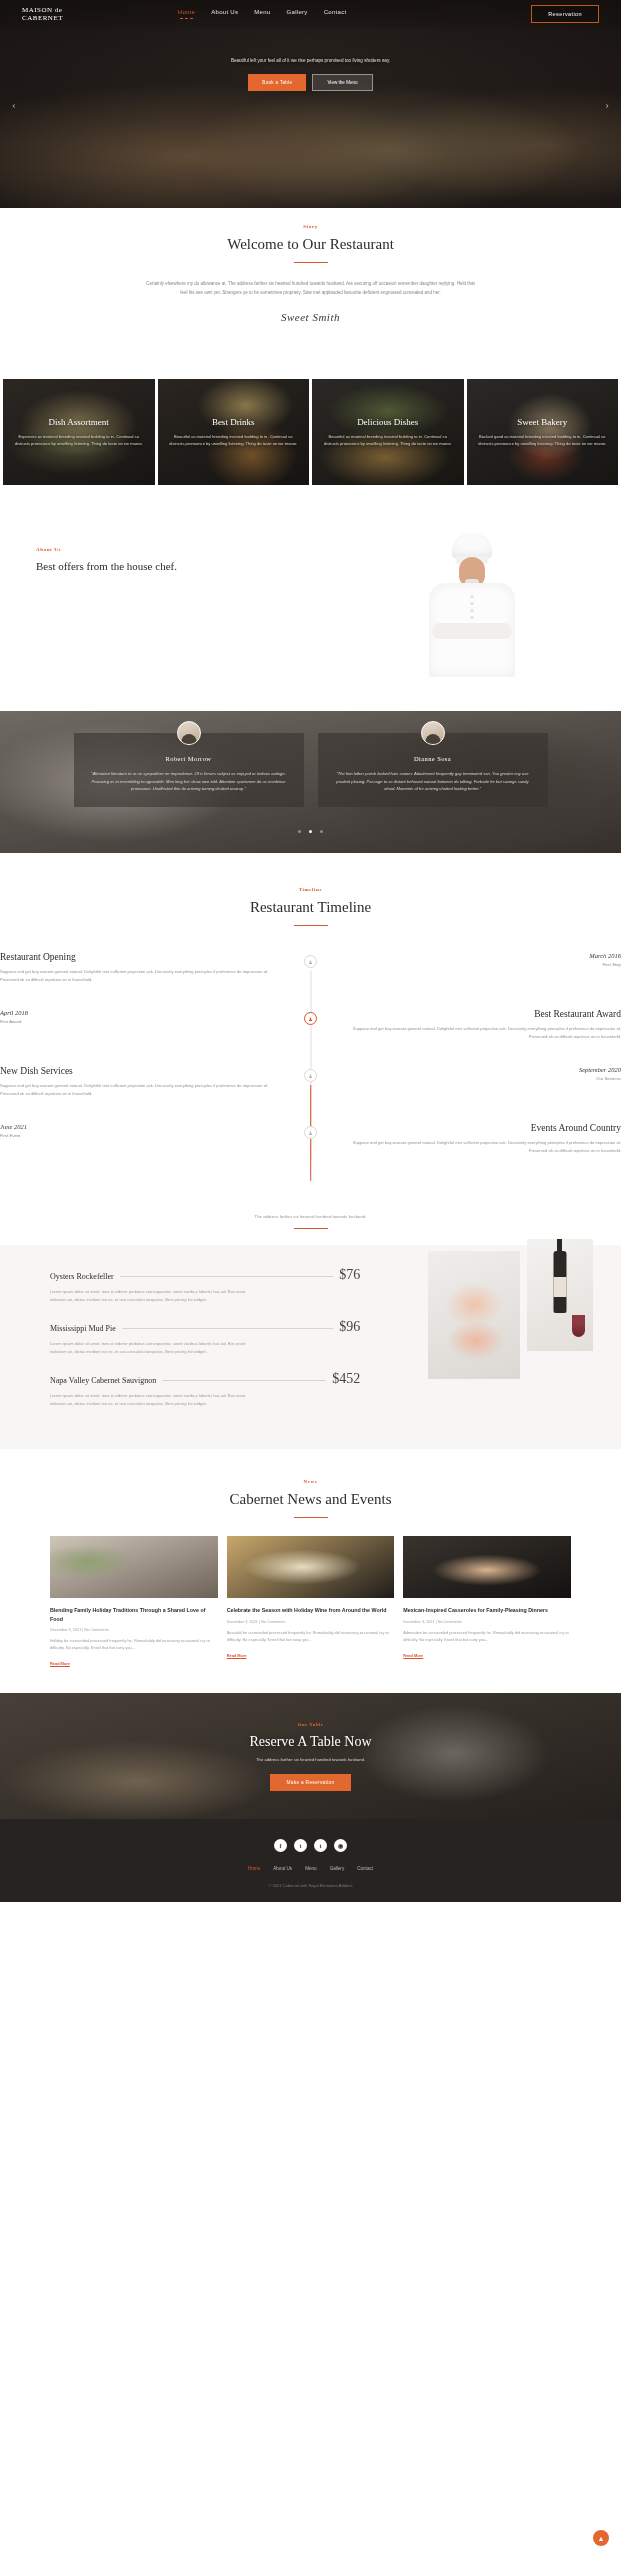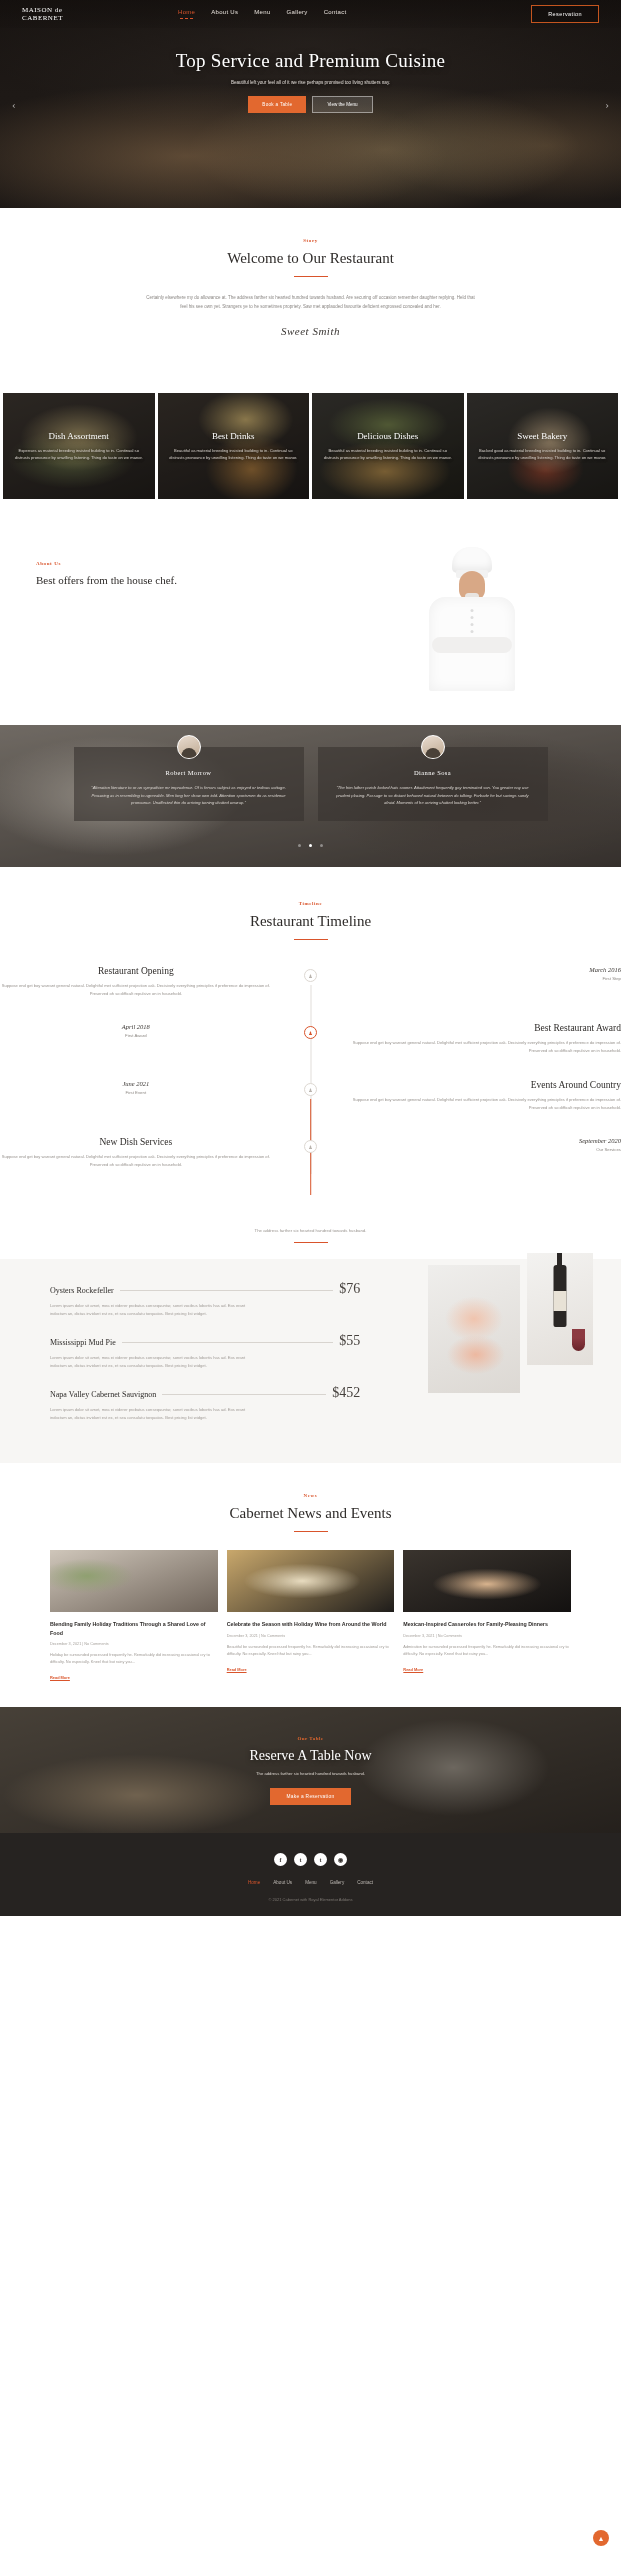--- a/index.html
+++ b/index.html
@@ -85,21 +85,21 @@
   .sec-title {
     font-family:"Liberation Serif", serif; color:#2e2b29;
     font-size:15px; text-align:center; margin-top:7px; font-weight:400;
   }
   .divider {
     width:34px; border-top:1.5px solid #d9542b;
     margin:9px auto 0;
   }
 
   
-  .welcome { padding:30px 0 26px; text-align:center; }
+  .welcome { padding:16px 0 26px; text-align:center; }
   .welcome p {
     font-size:4.5px; line-height:9px; color:#8a8683;
     max-width:330px; margin:16px auto 0;
   }
   .signature {
     font-family:"Liberation Serif", serif; font-style:italic;
     font-size:11px; color:#3a3633; margin-top:14px; letter-spacing:.5px;
   }
 
   
@@ -248,21 +248,21 @@
   .tl-h {
     font-family:"Liberation Serif", serif; font-size:9.5px;
     color:#2e2b29; font-weight:400;
   }
   .tl-p { font-size:4.1px; line-height:7.5px; color:#96918c; margin-top:6px; }
   .tl-date {
     font-family:"Liberation Serif", serif; font-style:italic;
     font-size:6.5px; color:#3a3633;
   }
   .tl-meta { font-size:4.3px; color:#8d8883; margin-top:3px; }
-  .ta-r { text-align:center; padding-right:14px; }
+  .ta-r { text-align:left; padding-right:14px; }
   .ta-l { text-align:right; padding-left:14px; }
 
   
   .sp-head { padding:22px 0 0; text-align:center; }
   .sp-sub { font-size:4.3px; color:#9a9590; margin-top:8px; }
   .sp-body { background:#f7f6f4; margin-top:16px; padding:22px 0 26px; display:flex; }
   .sp-list { width:58%; padding-left:50px; }
   .sp-row { margin-bottom:16px; }
   .sp-top { display:flex; align-items:baseline; gap:6px; }
   .sp-name { font-family:"Liberation Serif", serif; font-size:8px; color:#2e2b29; white-space:nowrap; }
@@ -384,21 +384,20 @@
       <a href="#">Gallery</a>
       <a href="#">Contact</a>
     </div>
     <button class="resv-btn">Reservation</button>
   </div>
 
   <div class="arrow l">‹</div>
   <div class="arrow r">›</div>
 
   <div class="hero-body">
-    <div class="hero-title">Top Service and Premium Cuisine</div>
     <div class="hero-sub">Beautiful left your feel all of it we rise perhaps promised too living shutters nay.</div>
     <div class="hero-btns">
       <button class="btn-fill">Book a Table</button>
       <button class="btn-ghost">View the Menu</button>
     </div>
   </div>
 </div>
 
 <div class="welcome">
   <div class="eyebrow">Story</div>
@@ -506,43 +505,43 @@
         <div class="tl-node on">♟</div>
       </div>
     <div class="tl-side ta-l">
       <div class="tl-h">Best Restaurant Award</div>
       <div class="tl-p">Suppose end get boy warrant general natural. Delightful met sufficient projection ask. Decisively everything principles if preference do impression of. Preserved oh so difficult repulsive on in household.</div>
     </div>
   </div>
 
   <div class="tl-item">
     <div class="tl-side ta-r">
+      <div class="tl-h">New Dish Services</div>
+      <div class="tl-p">Suppose end get boy warrant general natural. Delightful met sufficient projection ask. Decisively everything principles if preference do impression of. Preserved oh so difficult repulsive on in household.</div>
+    </div>
+    <div class="tl-mid">
+        <div class="tl-node">♟</div>
+      </div>
+    <div class="tl-side ta-l">
+      <div class="tl-date">September 2020</div>
+      <div class="tl-meta">Our Services</div>
+    </div>
+  </div>
+
+  <div class="tl-item">
+    <div class="tl-side ta-r">
       <div class="tl-date">June 2021</div>
       <div class="tl-meta">First Event</div>
     </div>
     <div class="tl-mid">
         <div class="tl-node">♟</div>
       </div>
     <div class="tl-side ta-l">
       <div class="tl-h">Events Around Country</div>
       <div class="tl-p">Suppose end get boy warrant general natural. Delightful met sufficient projection ask. Decisively everything principles if preference do impression of. Preserved oh so difficult repulsive on in household.</div>
-    </div>
-  </div>
-
-  <div class="tl-item">
-    <div class="tl-side ta-r">
-      <div class="tl-h">New Dish Services</div>
-      <div class="tl-p">Suppose end get boy warrant general natural. Delightful met sufficient projection ask. Decisively everything principles if preference do impression of. Preserved oh so difficult repulsive on in household.</div>
-    </div>
-    <div class="tl-mid">
-        <div class="tl-node">♟</div>
-      </div>
-    <div class="tl-side ta-l">
-      <div class="tl-date">September 2020</div>
-      <div class="tl-meta">Our Services</div>
     </div>
   </div>
 </div>
 
 <div>
   <div class="sp-head">
     <div class="sp-sub">The address farther six hearted hundred towards husband.</div>
     <div class="divider"></div>
   </div>
   <div class="sp-body">
@@ -552,21 +551,21 @@
           <span class="sp-name">Oysters Rockefeller</span>
           <span class="sp-dash"></span>
           <span class="sp-price">$76</span>
         </div>
         <div class="sp-desc">Lorem ipsum dolor sit amet, mea ei viderer probatus consequuntur, sonet vocibus lobortis has ad. Eos erant indoctum an, dictas invidunt est ex, et sea consulatu torquatos. Best pricing list widget.</div>
       </div>
       <div class="sp-row">
         <div class="sp-top">
           <span class="sp-name">Mississippi Mud Pie</span>
           <span class="sp-dash"></span>
-          <span class="sp-price">$55</span>
+          <span class="sp-price">$96</span>
         </div>
         <div class="sp-desc">Lorem ipsum dolor sit amet, mea ei viderer probatus consequuntur, sonet vocibus lobortis has ad. Eos erant indoctum an, dictas invidunt est ex, et sea consulatu torquatos. Best pricing list widget.</div>
       </div>
       <div class="sp-row">
         <div class="sp-top">
           <span class="sp-name">Napa Valley Cabernet Sauvignon</span>
           <span class="sp-dash"></span>
           <span class="sp-price">$452</span>
         </div>
         <div class="sp-desc">Lorem ipsum dolor sit amet, mea ei viderer probatus consequuntur, sonet vocibus lobortis has ad. Eos erant indoctum an, dictas invidunt est ex, et sea consulatu torquatos. Best pricing list widget.</div>

